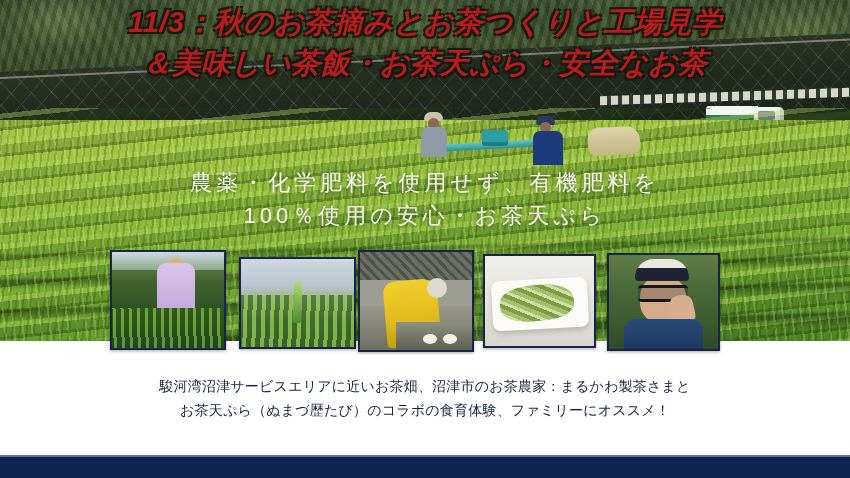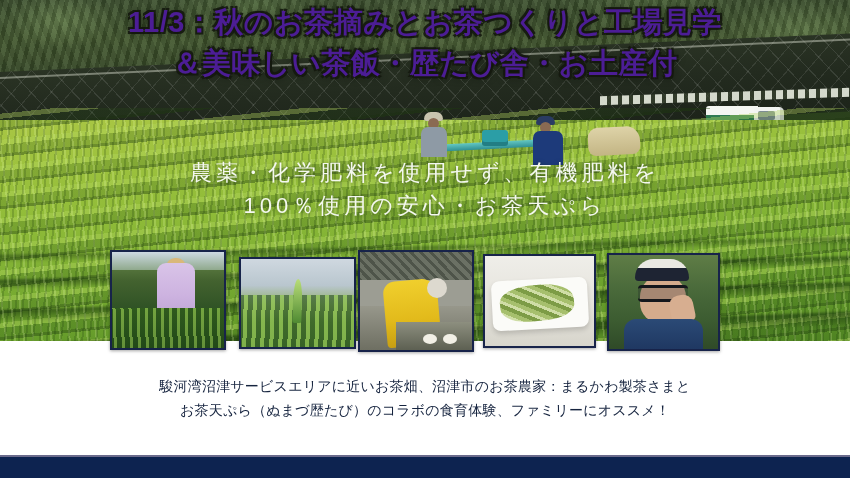--- a/index.html
+++ b/index.html
@@ -203,37 +203,38 @@
 
   
   .title-block {
     position: absolute;
     left: 0; top: 2px;
     width: 850px;
     text-align: center;
     pointer-events: none;
   }
   .title-line {
-    color: #4c1d95;
+    color: #b91c1c;
     font-weight: bold;
     font-size: 29px;
     line-height: 41px;
     letter-spacing: .5px;
     text-shadow:
       -2px -2px 0 rgba(20,24,14,.9),
        2px -2px 0 rgba(20,24,14,.9),
       -2px  2px 0 rgba(20,24,14,.9),
        2px  2px 0 rgba(20,24,14,.9),
        0 0 8px rgba(10,14,8,.85);
+    font-style: italic;
   }
 
   
   .subcopy {
     position: absolute;
-    left: 0; top: 156px;
+    left: 0; top: 166px;
     width: 850px;
     text-align: center;
     pointer-events: none;
   }
   .subcopy-line {
     color: #f4f8ef;
     font-size: 22px;
     line-height: 33px;
     letter-spacing: 4px;
     text-shadow: 0 1px 5px rgba(20,35,10,.55);
@@ -444,21 +445,21 @@
     </div>
     <div class="worker worker-b">
       <div class="hat"></div>
         <div class="head"></div>
         <div class="body"></div>
     </div>
   </div>
 
   <div class="title-block">
     <div class="title-line">11/3：秋のお茶摘みとお茶つくりと工場見学</div>
-    <div class="title-line">＆美味しい茶飯・歴たび舎・お土産付</div>
+    <div class="title-line">＆美味しい茶飯・お茶天ぷら・安全なお茶</div>
   </div>
 
   <div class="subcopy">
     <div class="subcopy-line">農薬・化学肥料を使用せず、有機肥料を</div>
     <div class="subcopy-line">100％使用の安心・お茶天ぷら</div>
   </div>
 
   <div class="thumb t1">
     <div class="thumb-inner ph-woman">
       <div class="sky"></div>

